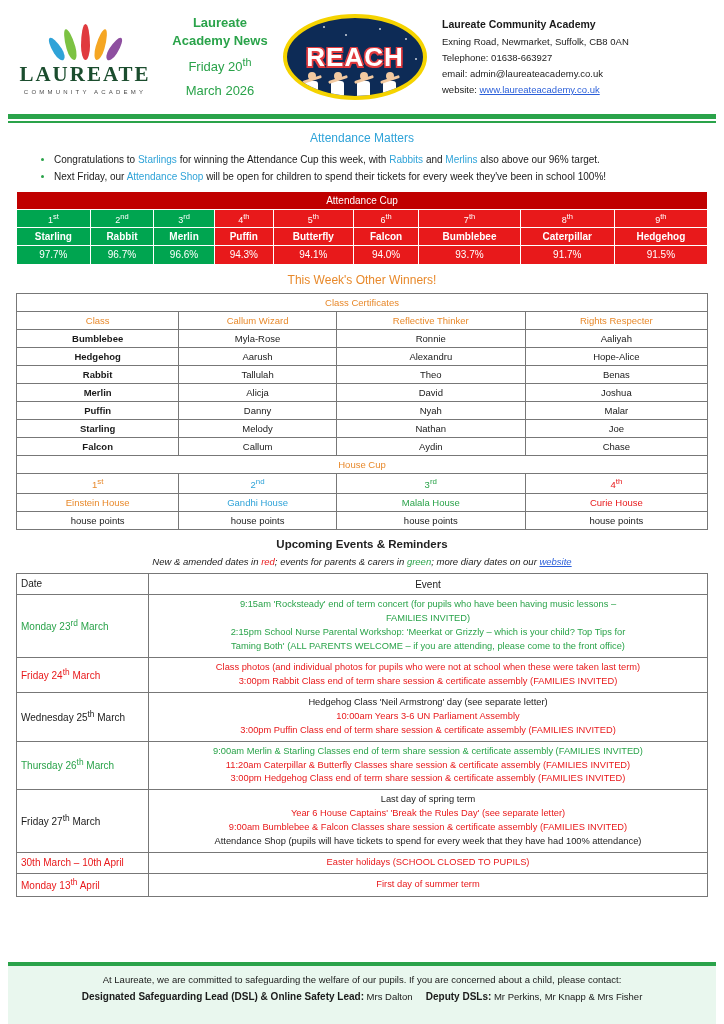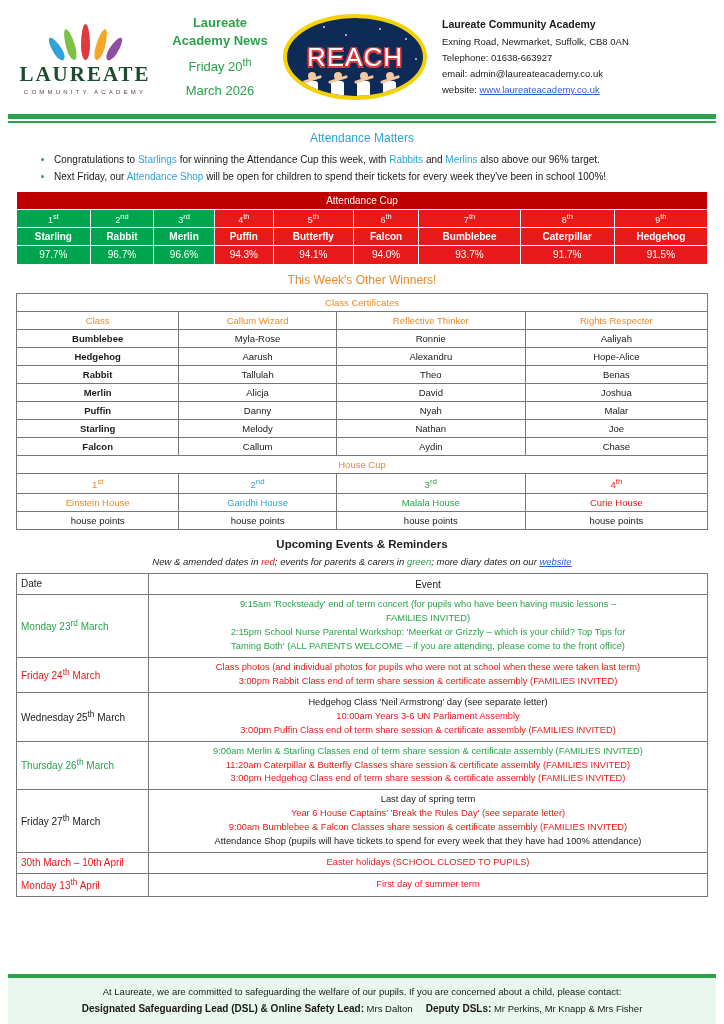--- a/index.html
+++ b/index.html
@@ -32,21 +32,21 @@
   .news-date { font-size:13px; color:#2aa34a; margin-top:6px; }
 
   .reach-block { width:150px; display:flex; align-items:center; justify-content:center; }
   .reach-oval {
     width:144px; height:86px; border-radius:50%;
     background:#0d2b56; border:4px solid #f5d300;
     position:relative; overflow:hidden;
     display:flex; align-items:center; justify-content:center;
   }
   .reach-text {
-    font-family:"Liberation Sans", sans-serif; font-weight:normal; font-size:26px;
+    font-family:"Liberation Sans", sans-serif; font-weight:bold; font-size:26px;
     color:#ffffff; letter-spacing:1px; position:relative; z-index:3;
     text-shadow:
       -1.5px -1.5px 0 #e03a3e, 1.5px -1.5px 0 #e03a3e,
       -1.5px 1.5px 0 #e03a3e, 1.5px 1.5px 0 #e03a3e;
   }
   .reach-kids { position:absolute; bottom:0; left:0; right:0; height:34px; z-index:2; }
   .kid { position:absolute; bottom:0; width:14px; }
   .kid .head { width:8px; height:8px; border-radius:50%; background:#f2c9a0; margin:0 auto; }
   .kid .body { width:13px; height:15px; background:#ffffff; border-radius:3px 3px 0 0; margin-top:1px;}
   .kid .arms { position:absolute; top:6px; left:-3px; width:20px; height:3px; background:#f2c9a0; border-radius:2px; transform:rotate(-18deg); }
@@ -107,21 +107,21 @@
   .ev-colhead { text-align:center; font-size:10px; }
   .ev-date { width:132px; text-align:left; font-size:10px; line-height:1.4; }
   .ev-body { text-align:center; font-size:9.3px; line-height:1.5; }
   .red { color:#e8191b; }
   .green { color:#2aa34a; }
   .black { color:#1a1a1a; }
 
   
   .footer-wrap { position:absolute; left:0; bottom:0; width:724px; }
   .foot-rule { height:4px; background:#2aa34a; margin:0 8px; }
-  .footer { background:#e9f7ee; margin:0 8px; padding:8px 10px 10px 10px; text-align:center; }
+  .footer { background:#e9f7ee; margin:0 8px; padding:8px 10px 22px 10px; text-align:center; }
   .foot-line1 { font-size:9.5px; margin-bottom:6px; }
   .foot-line2 { font-size:9.5px; }
   .foot-line2 b { font-size:10px; }
 </style>
 </head>
 <body>
 
 <div class="page">
 
   <div class="header">

